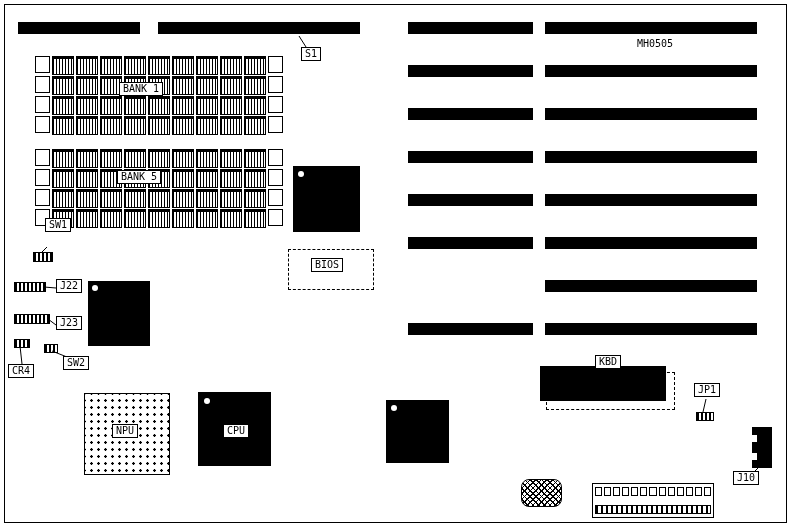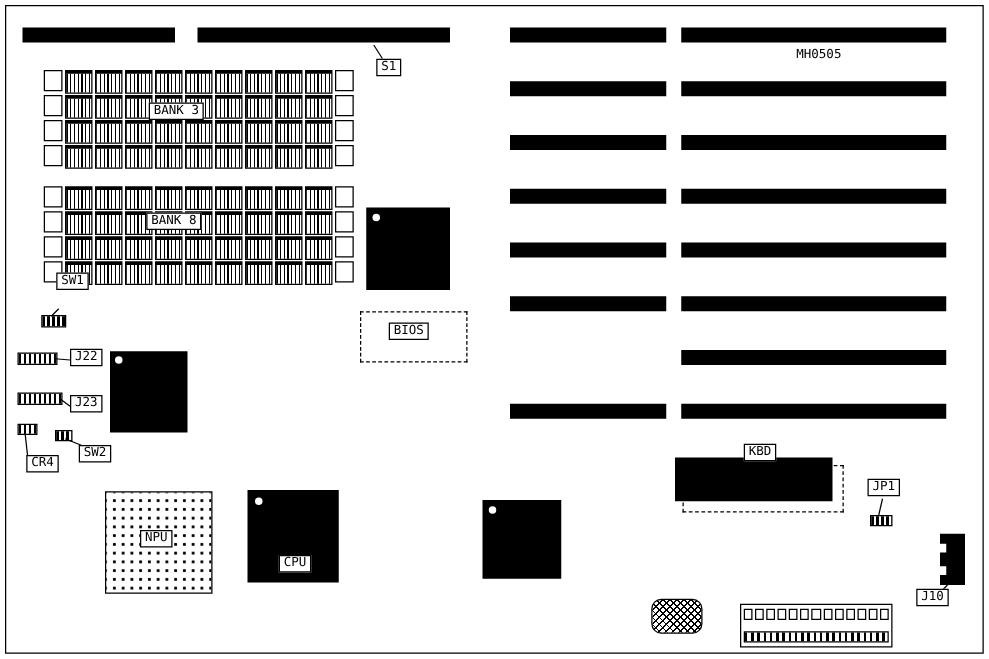--- a/index.html
+++ b/index.html
@@ -73,25 +73,25 @@
   #bh-hatch{height:7px;border:1px solid #000;
       background:repeating-linear-gradient(90deg,#000 0,#000 2px,#fff 2px,#fff 5px)}
 
   
   #lb-s1{left:301px;top:47px}
   #lb-bank1{left:119px;top:82px}
   #lb-bank0{left:117px;top:170px}
   #lb-sw1{left:45px;top:218px}
   #lb-j22{left:56px;top:279px}
   #lb-j23{left:56px;top:316px}
-  #lb-cr4{left:21px;top:364px}
+  #lb-cr4{left:8px;top:364px}
   #lb-sw2{left:63px;top:356px}
   #lb-bios{left:311px;top:258px}
   #lb-npu{left:112px;top:424px}
-  #lb-cpu{left:223px;top:444px}
+  #lb-cpu{left:223px;top:424px}
   #lb-kbd{left:595px;top:355px}
   #lb-jp1{left:694px;top:383px}
   #lb-j10{left:733px;top:471px}
 
   svg.leaders{position:absolute;left:0;top:0;z-index:4}
   svg.leaders line{stroke:#000;stroke-width:1}
 </style>
 </head>
 <body>
 
@@ -266,22 +266,22 @@
     <line x1="47" y1="247" x2="41" y2="253"></line>
     <line x1="44" y1="287" x2="56" y2="288"></line>
     <line x1="48" y1="319" x2="56" y2="325"></line>
     <line x1="20" y1="346" x2="22" y2="364"></line>
     <line x1="52" y1="351" x2="67" y2="357"></line>
     <line x1="706" y1="399" x2="703" y2="412"></line>
     <line x1="758" y1="468" x2="751" y2="475"></line>
   </svg>
 
   <span class="label" id="lb-s1">S1</span>
-  <span class="label" id="lb-bank1">BANK 3</span>
-  <span class="label" id="lb-bank0">BANK 8</span>
+  <span class="label" id="lb-bank1">BANK 1</span>
+  <span class="label" id="lb-bank0">BANK 5</span>
   <span class="label" id="lb-sw1">SW1</span>
   <span class="label" id="lb-j22">J22</span>
   <span class="label" id="lb-j23">J23</span>
   <span class="label" id="lb-cr4">CR4</span>
   <span class="label" id="lb-sw2">SW2</span>
   <span class="label" id="lb-bios">BIOS</span>
   <span class="label" id="lb-npu">NPU</span>
   <span class="label" id="lb-cpu">CPU</span>
   <span class="label" id="lb-kbd">KBD</span>
   <span class="label" id="lb-jp1">JP1</span>

